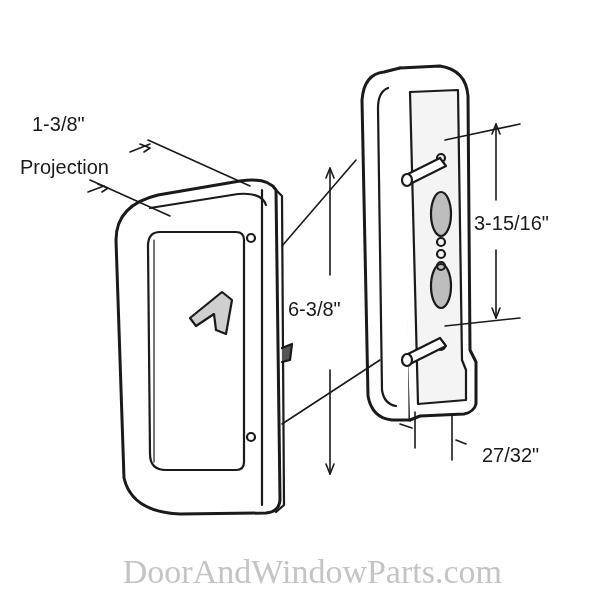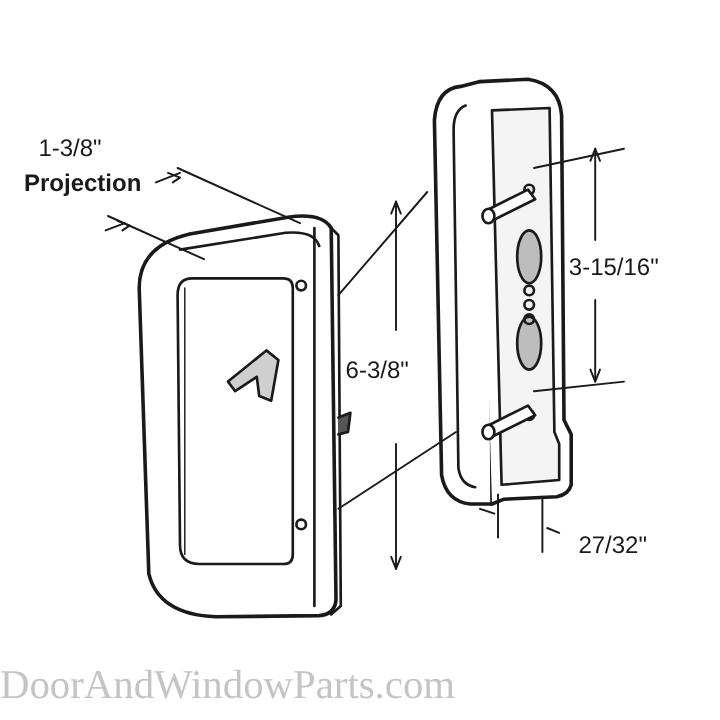--- a/index.html
+++ b/index.html
@@ -1,19 +1,19 @@
 <!DOCTYPE html>
 <html><head>
 <meta charset="utf-8">
 <style>
   html, body { margin: 0; padding: 0; background: #ffffff; }
   body { width: 600px; height: 600px; position: relative; overflow: hidden; }
   #stage { position: absolute; left: 0; top: 0; width: 600px; height: 600px; }
   .lbl { position: absolute; font-family: "Liberation Sans", sans-serif; font-size: 20px; color: #1a1a1a; white-space: nowrap; }
-  .wm { position: absolute; left: 0; width: 502px; top: 553px; text-align: left;
+  .wm { position: absolute; left: 0; width: 502px; top: 553px; text-align: right;
         font-family: "Liberation Serif", serif; font-size: 34px; color: #c4c4c4; }
 </style>
 </head>
 <body>
 
 <div id="stage">
   <svg width="600" height="600" viewBox="0 0 600 600" fill="none" stroke="#1a1a1a" stroke-width="2.2" stroke-linejoin="round" stroke-linecap="round">
 
     <g>
 
@@ -82,19 +82,19 @@
       <path d="M496 318 L492 308 M496 318 L500 308"></path>
 
       <line x1="415" y1="412" x2="415" y2="448"></line>
       <line x1="452" y1="414" x2="452" y2="460"></line>
       <line x1="400" y1="424" x2="412" y2="428"></line>
       <line x1="456" y1="440" x2="466" y2="444"></line>
     </g>
   </svg>
 
   <div class="lbl" style="left:32px; top:113px;">1-3/8"</div>
-  <div class="lbl" style="left:20px; top:142px;font-weight:bold;">Projection</div>
+  <div class="lbl" style="left:20px; top:156px;">Projection</div>
   <div class="lbl" style="left:288px; top:298px;">6-3/8"</div>
   <div class="lbl" style="left:474px; top:212px;">3-15/16"</div>
   <div class="lbl" style="left:482px; top:444px;">27/32"</div>
 
   <div class="wm">DoorAndWindowParts.com</div>
 </div>
 
 </body></html>

